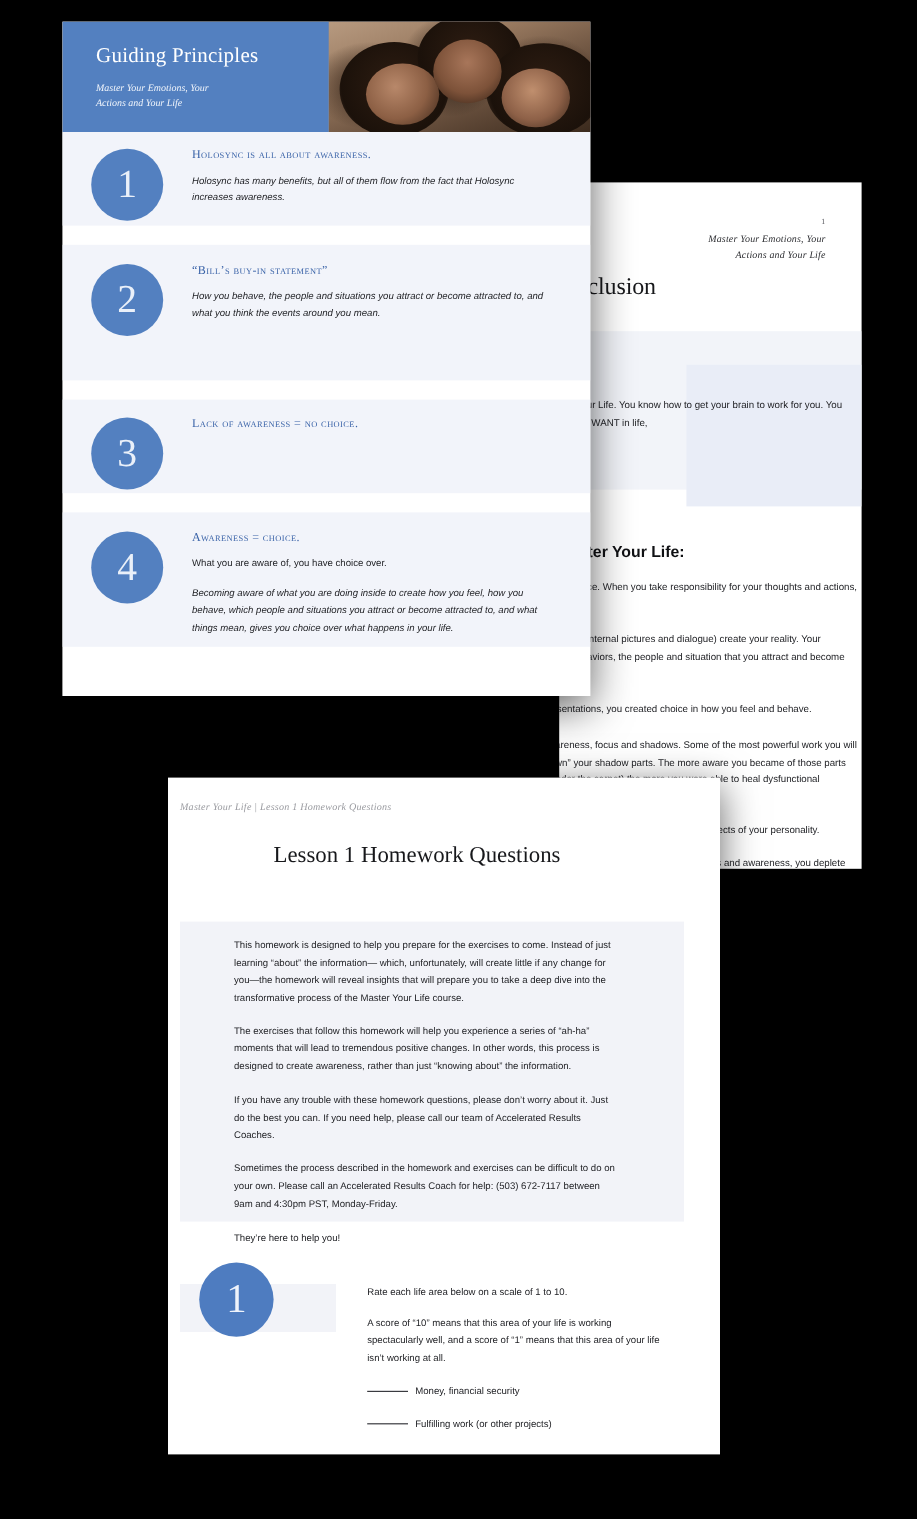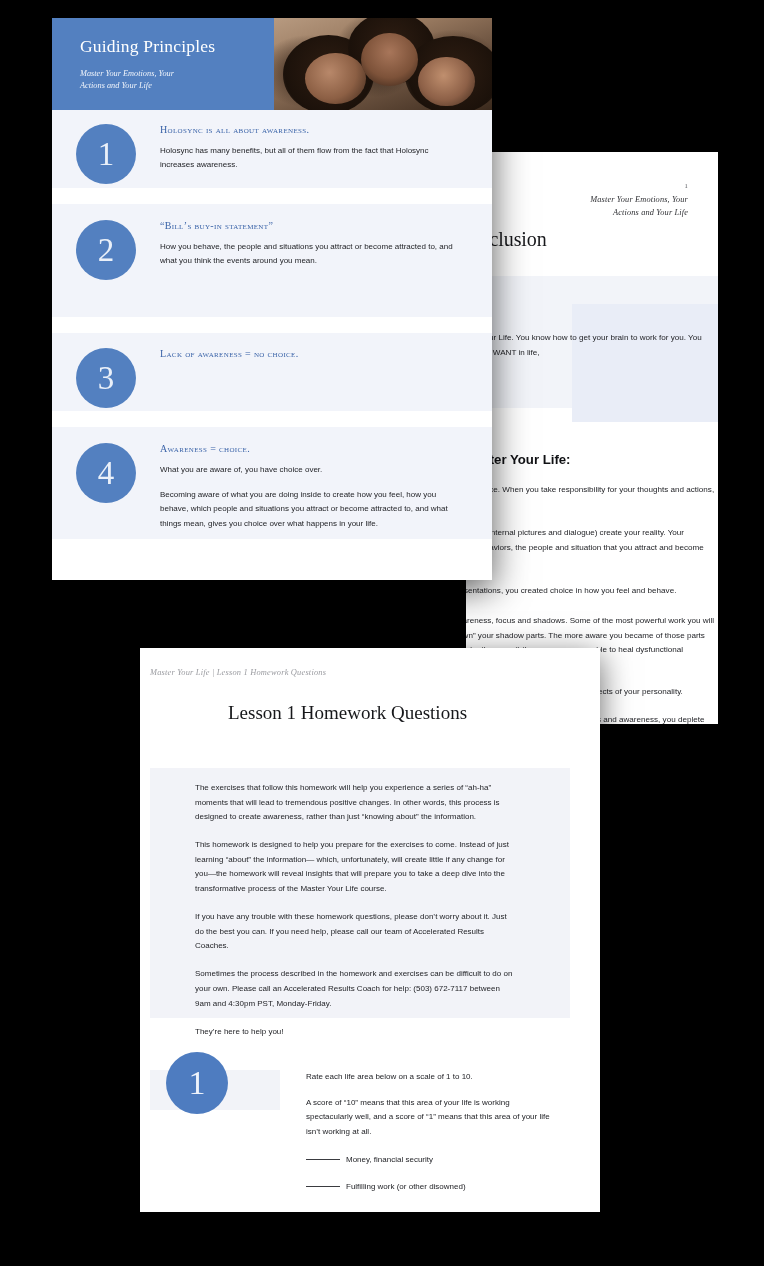--- a/index.html
+++ b/index.html
@@ -340,21 +340,21 @@
     letter-spacing: .35px;
     margin-bottom: 9px;
   }
   .gp-heading::first-letter { text-transform: uppercase; }
   .gp-para {
     font-size: 8.0px;
     line-height: 14.2px;
     color: #232428;
     margin-bottom: 11px;
   }
-  .gp-para:last-child { margin-bottom: 0; }
+  .gp-para:last-child { margin-bottom: 0; font-style: italic; }
 
   .gp-row.r1 { height: 78px; padding-top: 14px; }
   .gp-row.r2 { height: 113px; padding-top: 16px; }
   .gp-row.r3 { height: 78px; padding-top: 15px; }
   .gp-row.r4 { height: 112px; padding-top: 16px; }
 </style>
 </head>
 <body>
 
 <div id="stage">
@@ -396,39 +396,39 @@
   <div class="page" id="page-homework">
     <div class="inner">
 
       <div class="pg3-runhead">Master Your Life | Lesson 1 Homework Questions</div>
 
       <div class="pg3-title">Lesson 1 Homework Questions</div>
 
       <div class="pg3-tint"></div>
 
       <div class="pg3-body">
+        <p>This homework is designed to help you prepare for the exercises to come. Instead of just learning “about” the information— which, unfortunately, will create little if any change for you—the homework will reveal insights that will prepare you to take a deep dive into the transformative process of the Master Your Life course.</p>
         <p>The exercises that follow this homework will help you experience a series of “ah-ha” moments that will lead to tremendous positive changes. In other words, this process is designed to create awareness, rather than just “knowing about” the information.</p>
-        <p>This homework is designed to help you prepare for the exercises to come. Instead of just learning “about” the information— which, unfortunately, will create little if any change for you—the homework will reveal insights that will prepare you to take a deep dive into the transformative process of the Master Your Life course.</p>
         <p>If you have any trouble with these homework questions, please don’t worry about it. Just do the best you can. If you need help, please call our team of Accelerated Results Coaches.</p>
         <p>Sometimes the process described in the homework and exercises can be difficult to do on your own. Please call an Accelerated Results Coach for help: (503) 672-7117 between 9am and 4:30pm PST, Monday-Friday.</p>
         <p>They’re here to help you!</p>
       </div>
 
       <div class="pg3-qrow-tint"></div>
 
       <div class="pg3-circle">1</div>
 
       <div class="pg3-qbody">
         <div class="q-lead">Rate each life area below on a scale of 1 to 10.</div>
         <div class="q-desc">A score of “10” means that this area of your life is working spectacularly well, and a score of “1” means that this area of your life isn’t working at all.</div>
         <div class="q-blank">
           <span class="blank-rule"></span><span>Money, financial security</span>
         </div>
         <div class="q-blank">
-          <span class="blank-rule"></span><span>Fulfilling work (or other disowned)</span>
+          <span class="blank-rule"></span><span>Fulfilling work (or other projects)</span>
         </div>
       </div>
 
     </div>
   </div>
 
   <div class="page" id="page-principles">
     <div class="inner">
 
       <div class="gp-header">

